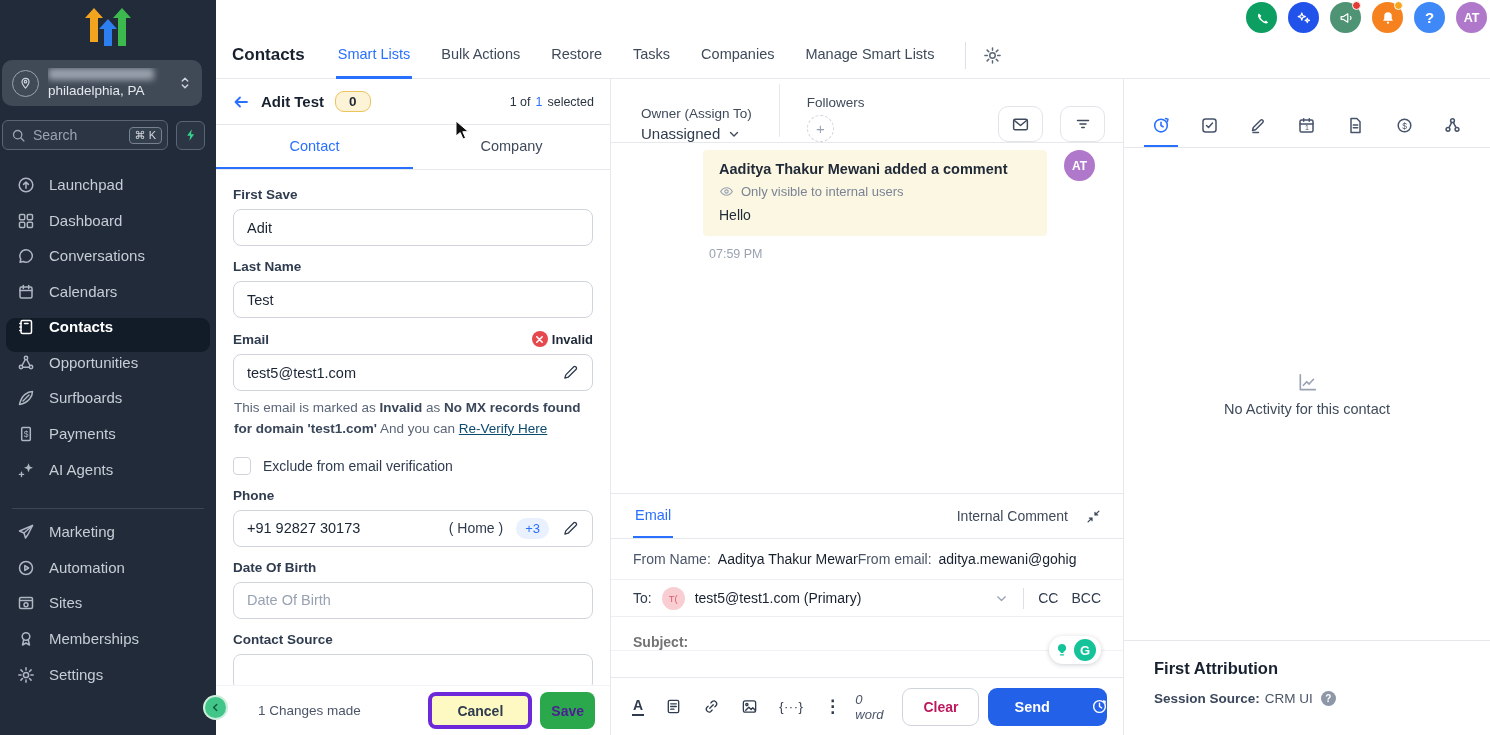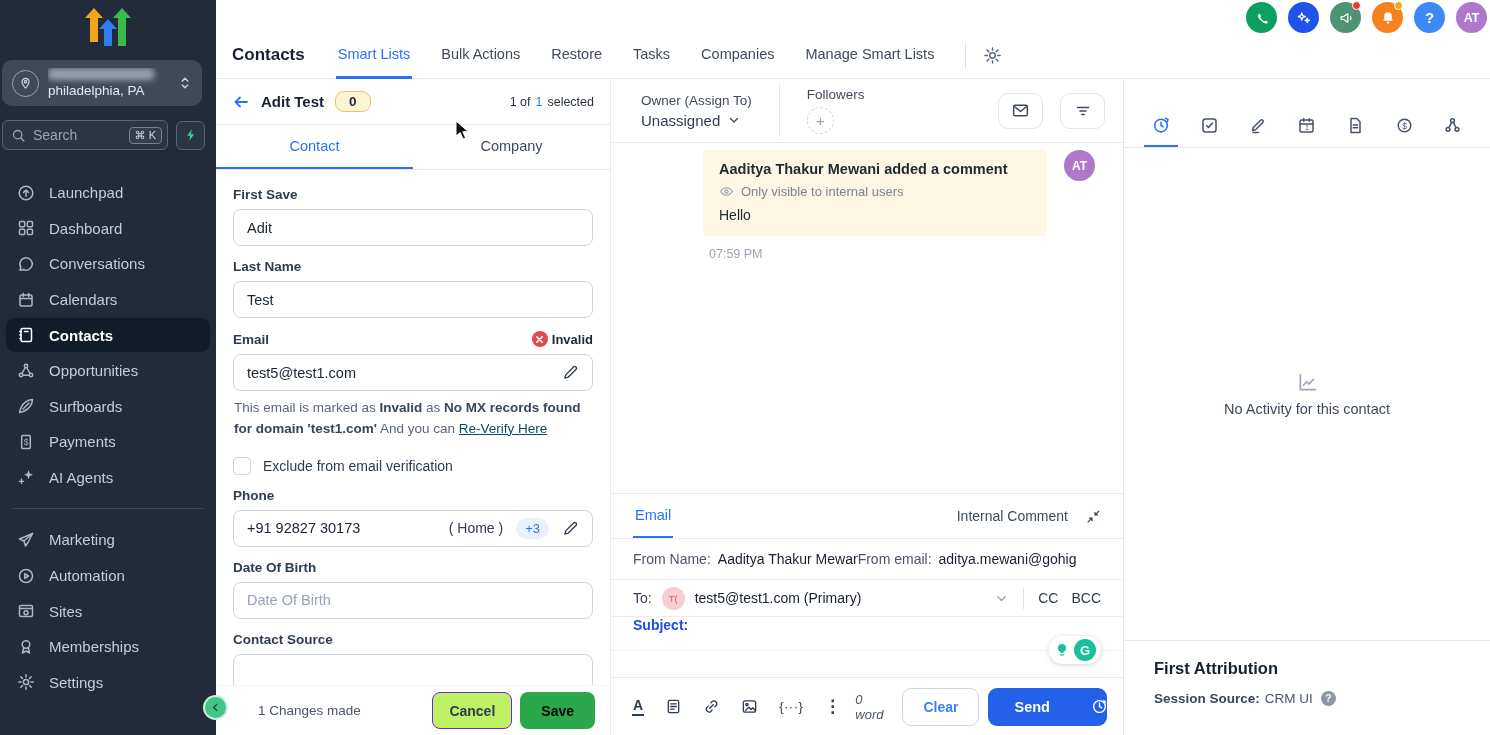--- a/index.html
+++ b/index.html
@@ -17,21 +17,21 @@
   .loc-blur{width:106px;height:12px;border-radius:3px;background:#99a2ad;filter:blur(3px)}
   .loc-city{font-size:13.5px;color:#e4e8ed}
   .loc-chevrons{color:#cfd5dd;flex:none}
   .search-row{display:flex;align-items:center;gap:8px;margin:2px 11px 16px 2px}
   .search-box{flex:1;height:30px;background:#2b3544;border:1px solid #5a6574;border-radius:6px;display:flex;align-items:center;padding:0 5px 0 8px;gap:7px;color:#9aa4b1}
   .search-box input{background:none;border:none;outline:none;color:#dbe0e6;font-size:14px;width:66px;font-family:inherit}
   .search-box input::placeholder{color:#9aa4b1}
   .kbd{border:1px solid #77818f;border-radius:4px;font-size:11px;color:#d2d7de;padding:1px 5px;margin-left:auto;background:#343f4e;white-space:nowrap}
   .bolt-btn{width:29px;height:29px;border-radius:6px;background:#2b3544;border:1px solid #5a6574;display:flex;align-items:center;justify-content:center;flex:none}
   .nav{flex:1;display:flex;flex-direction:column;padding:10px 6px 14px;min-height:0}
-  .nav-item{display:flex;align-items:center;gap:13px;height:34px;margin-bottom:2px;padding:0 10px;border-radius:9px;font-size:15px;color:#c6cdd6}
+  .nav-item{display:flex;gap:13px;height:34px;margin-bottom:2px;padding:0 10px;border-radius:9px;font-size:15px;color:#c6cdd6}
   .nav-item.active{background:#121b28;color:#fff;font-weight:700}
   .nicon{width:20px;display:flex;justify-content:center;color:#aeb6c1}
   .nav-item.active .nicon{color:#fff}
   .nav-divider{border-top:1px solid #3c4654;margin:12px 6px 14px}
   .nav-spacer{flex:1}
 
   
   .main{flex:1;display:flex;flex-direction:column;min-width:0}
   .topstrip{height:79px;min-height:79px;border-bottom:1px solid #e6e8ec;position:relative;background:#fff}
   .ts-icons{position:absolute;top:2px;right:3px;display:flex;gap:11px}
@@ -74,27 +74,27 @@
   .warn a{color:#0c4a6e;text-decoration:underline;cursor:pointer}
   .chk-row{display:flex;align-items:center;gap:12px;margin:17px 0 2px}
   .chk{width:18px;height:18px;border:1.5px solid #cfd4dc;border-radius:4px;flex:none}
   .chk-label{font-size:14px;color:#2f3b4e}
   .phone-right{margin-left:auto;display:flex;align-items:center;gap:13px}
   .ptype{color:#2f3b4e;font-size:14px}
   .pmore{background:#eaf1fe;color:#2970ff;border-radius:12px;padding:3px 9px;font-size:13px}
   .cp-foot{height:49px;min-height:49px;display:flex;align-items:center;gap:8px;padding:0 15px;position:relative;background:#fff;box-shadow:0 -1px 0 #f2f4f7}
   .changes{font-size:13.5px;color:#4a5568;margin-left:27px}
   .btn{border-radius:8px;font-size:14px;font-weight:600;display:flex;align-items:center;justify-content:center;font-family:inherit;cursor:pointer}
-  .btn.cancel{margin-left:auto;background:#bef264;border:1px solid #6d28d9;color:#2f3b4e;padding:0 16px;height:37px}
-  .btn.save{background:#2ba84c;color:#000000;border:none;padding:0 21px;height:37px}
+  .btn.cancel{margin-left:auto;background:#fef9c3;border:4px solid #6d28d9;color:#2f3b4e;padding:0 25px;height:37px}
+  .btn.save{background:#2ba84c;color:#4c1d95;border:none;padding:0 11px;height:37px}
   .collapse{position:absolute;left:-11px;top:11px;width:21px;height:21px;border-radius:50%;background:#41c588;color:#0b5c36;display:flex;align-items:center;justify-content:center;z-index:6;box-shadow:0 0 0 2px #cdeddd}
 
   
   .mpanel{flex:1;display:flex;flex-direction:column;border-right:1px solid #e6e8ec;min-width:0;background:#fff}
-  .mp-head{height:64px;min-height:64px;display:flex;align-items:center;padding:0 18px 0 30px;border-bottom:1px solid #e6e8ec}
+  .mp-head{height:64px;min-height:64px;display:flex;align-items:flex-end;padding:0 18px 0 30px;border-bottom:1px solid #e6e8ec}
   .owner{display:flex;flex-direction:column;gap:4px}
   .olabel{font-size:13.5px;color:#3f4a5a}
   .ovalue{font-size:15px;color:#2f3b4e;display:flex;align-items:center;gap:7px}
   .vdiv{width:1px;align-self:stretch;background:#e6e8ec;margin:5px 27px}
   .followers{display:flex;flex-direction:column;gap:5px}
   .flw-label{font-size:13.5px;color:#3f4a5a}
   .flw-add{width:27px;height:27px;border:1.5px dashed #cfd4dc;border-radius:50%;color:#98a2b3;display:flex;align-items:center;justify-content:center;font-size:15px}
   .mp-actions{margin-left:auto;display:flex;gap:17px}
   .mp-abtn{width:45px;height:36px;border:1px solid #e2e5ea;border-radius:10px;display:flex;align-items:center;justify-content:center;color:#3f4a5a;background:#fff;cursor:pointer}
   .mp-convo{flex:1;min-height:0;overflow:hidden;padding:7px 28px 0 92px}
@@ -116,32 +116,32 @@
   .from-pair .val{color:#18212f;overflow:hidden}
   .fp-name{width:48%;min-width:0}
   .fp-email{flex:1;min-width:0}
   .comp-to{height:37px;display:flex;align-items:center;border-bottom:1px solid #eceef2;padding:0 22px;gap:10px;font-size:14px}
   .to-lbl{color:#2f3b4e}
   .to-av{width:23px;height:23px;border-radius:50%;background:#f9ced3;color:#dd5a6c;font-size:9.5px;display:flex;align-items:center;justify-content:center;flex:none}
   .to-val{color:#18212f}
   .to-chev{margin-left:auto;color:#9aa3b2;display:flex}
   .to-div{width:1px;height:21px;background:#dde1e7;margin:0 4px}
   .ccbcc{color:#2f3b4e;display:flex;gap:13px;font-size:14px}
-  .comp-subj{height:34px;display:flex;align-items:flex-start;padding:0 22px;border-bottom:1px solid #f0f2f5;font-size:14px;font-weight:600;color:#1d4ed8}
+  .comp-subj{height:34px;display:flex;align-items:flex-end;padding:0 22px;border-bottom:1px solid #f0f2f5;font-size:14px;font-weight:600;color:#737373}
   .comp-body{flex:1;position:relative;padding:13px 22px}
   .msg-ph{font-size:15px;color:#9aa3b2}
   .grammarly{position:absolute;right:22px;bottom:13px;background:#fff;border-radius:15px;box-shadow:0 1px 5px rgba(16,24,40,.2);padding:3px 5px;display:flex;align-items:center;gap:4px}
   .gram-g{width:22px;height:22px;border-radius:50%;background:#15c39a;color:#fff;font-weight:700;font-size:13px;display:flex;align-items:center;justify-content:center}
   .comp-tools{height:58px;min-height:58px;border-top:1px solid #e6e8ec;display:flex;align-items:center;padding:0 16px 0 21px}
   .tool{color:#2f3b4e;margin-right:21px;display:flex;align-items:center;cursor:pointer}
   .tool-a{font-size:14px;font-weight:600;border-bottom:2px solid #2f3b4e;line-height:1.15;padding:0 1px}
   .braces{font-size:13px;letter-spacing:.5px}
   .kebab{font-size:17px;font-weight:700;margin-right:14px}
   .wcount{margin-left:auto;font-size:13px;font-style:italic;color:#4a5568;margin-right:13px}
-  .btn.clear{border:1px solid #d0d5dd;background:#fff;color:#3b82f6;height:38px;padding:0 20px;border-radius:9px}
+  .btn.clear{border:1px solid #d0d5dd;background:#fff;color:#be185d;height:38px;padding:0 20px;border-radius:9px}
   .send-group{display:flex;margin-left:9px;height:38px;border-radius:9px;overflow:hidden;background:#2361e9;cursor:pointer}
   .send-main{color:#fff;font-size:14.5px;font-weight:600;display:flex;align-items:center;padding:0 26px}
   .send-sep{width:1px;background:rgba(255,255,255,.35)}
   .send-clock{display:flex;align-items:center;padding:0 15px;color:#fff}
 
   
   .rpanel{width:366px;min-width:366px;display:flex;flex-direction:column;background:#fff}
   .rp-tabs{margin-top:26px;height:43px;min-height:43px;display:flex;align-items:stretch;justify-content:space-between;padding:0 20px;border-bottom:1px solid #e6e8ec}
   .rp-tab{display:flex;align-items:center;justify-content:center;width:34px;color:#47536a;border-bottom:2px solid transparent;cursor:pointer}
   .rp-tab.active{color:#2970ff;border-bottom-color:#2970ff}

